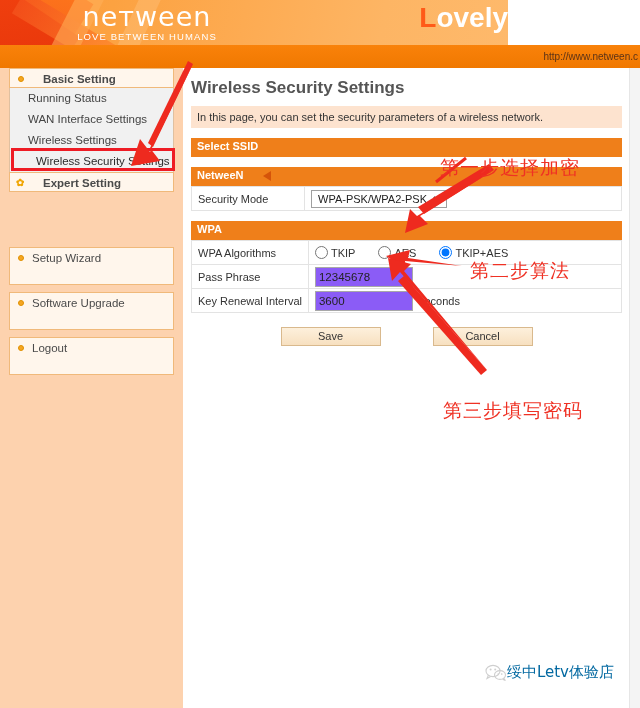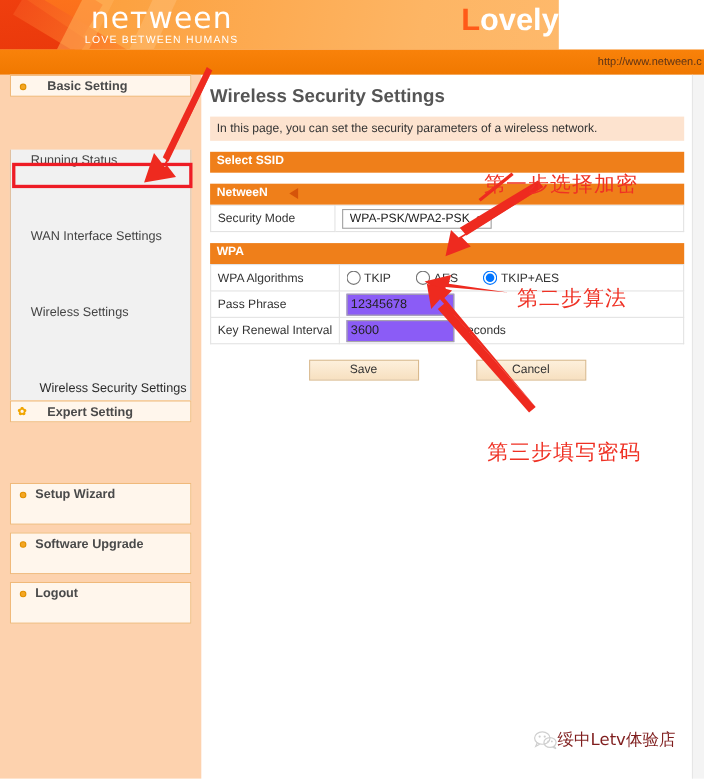--- a/index.html
+++ b/index.html
@@ -159,35 +159,34 @@
     border-left: 1px solid #e0c0a0;
     border-right: 1px solid #e0c0a0;
   }
   .submenu-item {
     height: 21px;
     line-height: 21px;
     padding-left: 18px;
     font-size: 11.5px;
     color: #444;
     white-space: nowrap;
-    margin-top: 48px;
   }
   .submenu-item.indented { padding-left: 26px; }
   .submenu-item.selected {
     color: #2b2b2b;
   }
   .spacer-block { height: 11px; }
   .menu-single {
     margin: 0 9px 7px 9px;
     height: 38px;
     line-height: 21px;
     background: #fff6ec;
     border: 1px solid #f0b97a;
     font-size: 11.5px;
-    font-weight: bold;
+    font-weight: normal;
     color: #4a4a4a;
     padding-left: 22px;
     position: relative;
     box-sizing: border-box;
   }
   .menu-single .bullet {
     position: absolute;
     left: 8px; top: 7px;
     width: 6px; height: 6px;
     border-radius: 50%;
@@ -342,21 +341,21 @@
     z-index: 20;
   }
 
   
   #watermark {
     position: absolute;
     right: 26px; bottom: 26px;
     display: flex;
     align-items: center;
     gap: 0;
-    color: #7f1d1d;
+    color: #0369a1;
     font-size: 15px;
     font-family: "DejaVu Sans", sans-serif;
     z-index: 10;
     white-space: nowrap;
   }
 </style>
 </head>
 <body>
 
 <div id="header">

